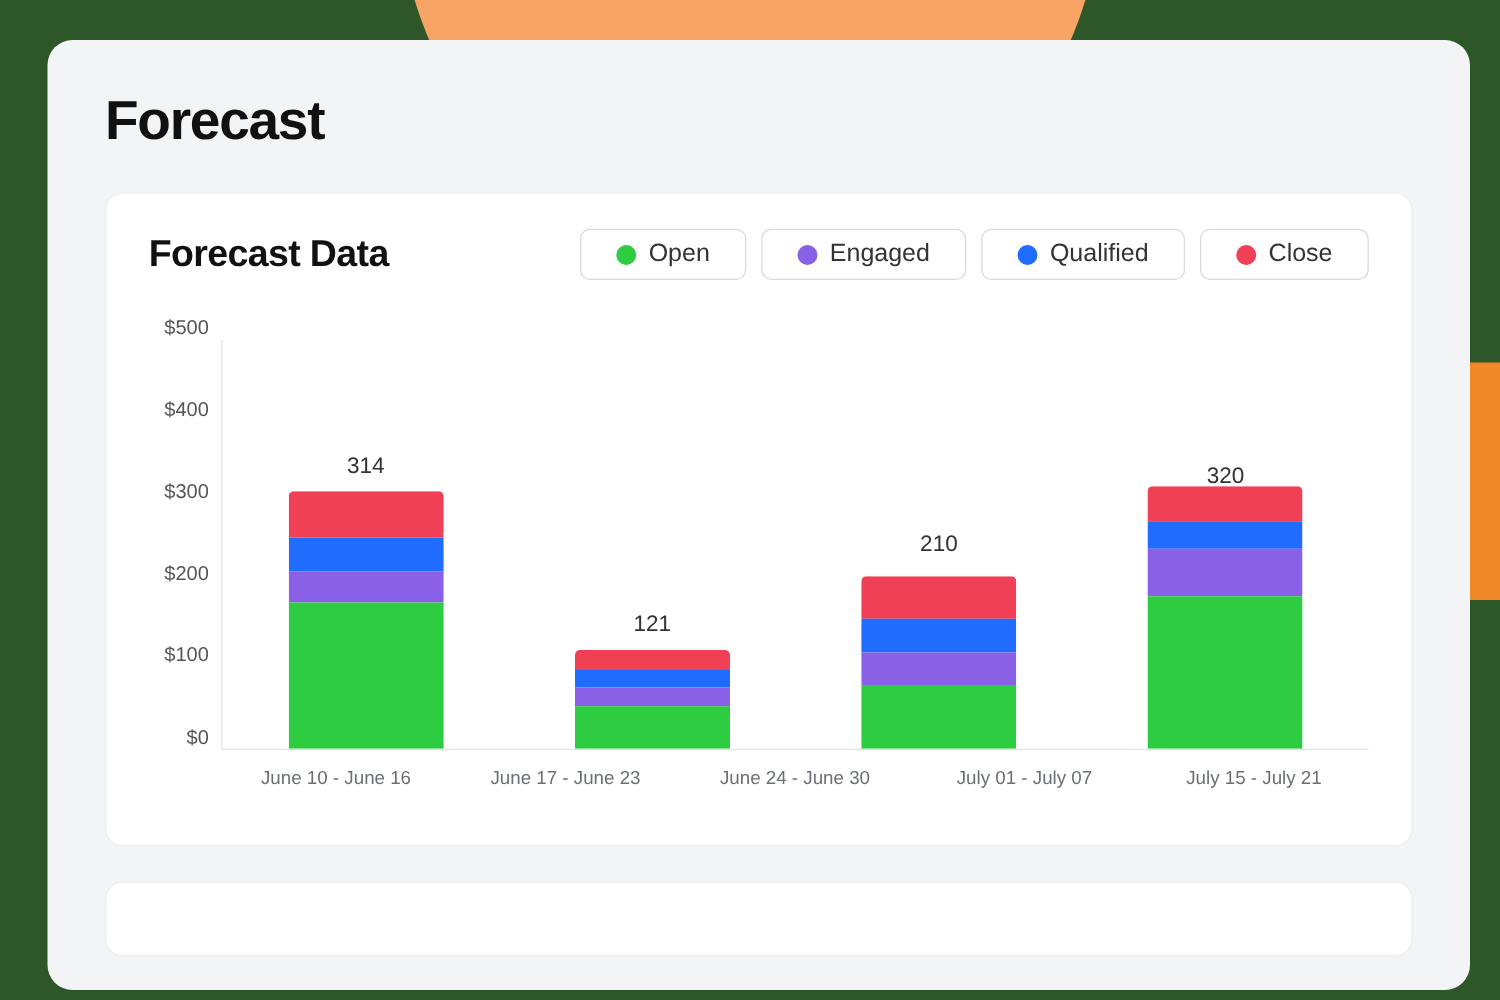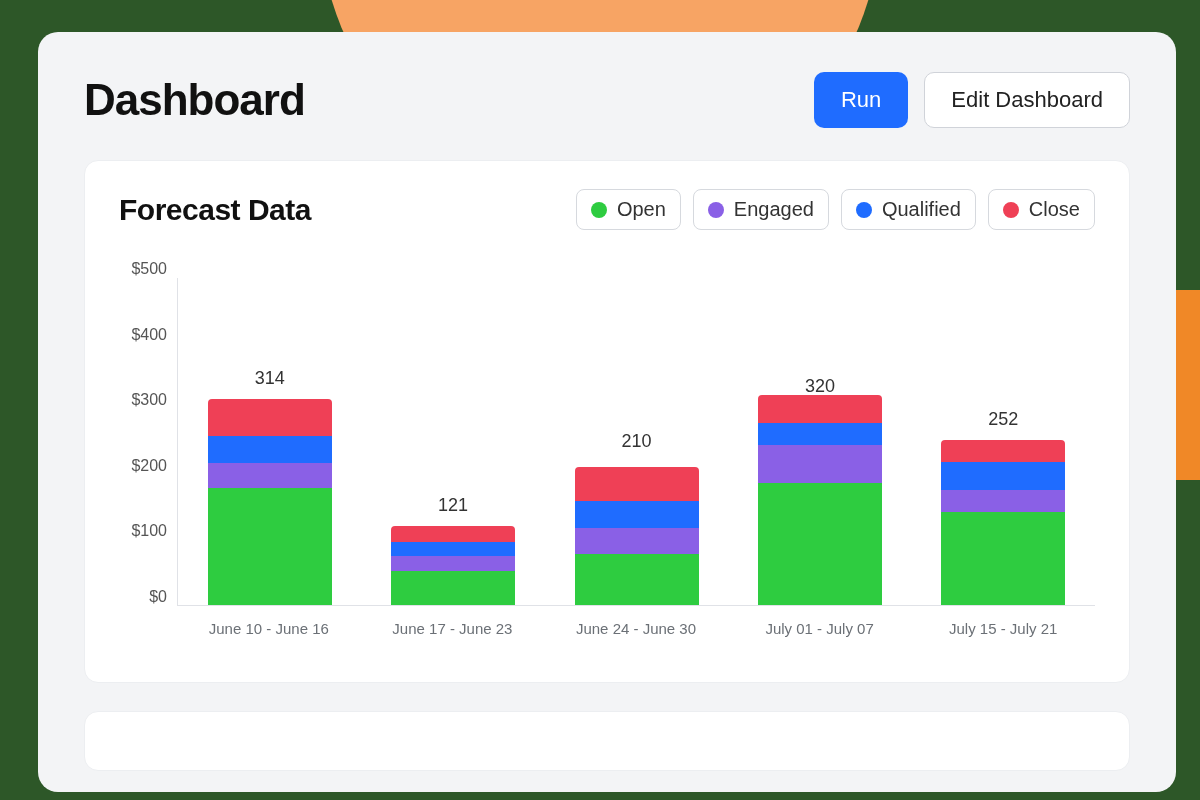--- a/index.html
+++ b/index.html
@@ -77,21 +77,21 @@
     font-size: 30px;
     font-weight: 700;
     color: #111;
     letter-spacing: -0.5px;
   }
   .legend { display: flex; gap: 12px; }
   .legend-item {
     display: flex;
     align-items: center;
     gap: 10px;
-    padding: 8px 14px;
+    padding: 8px 28px;
     border: 1px solid #d6d9de;
     border-radius: 8px;
     font-size: 20px;
     color: #333;
     background: #fff;
     cursor: pointer;
   }
   .legend-dot {
     width: 16px; height: 16px;
     border-radius: 50%;
@@ -168,25 +168,21 @@
 </head>
 <body>
 
 <div class="bg">
   <div class="bg-circle"></div>
   <div class="bg-rect"></div>
 
   <div class="main-card">
 
     <div class="header">
-      <h1 class="page-title">Dashboard</h1>
-      <div class="header-buttons">
-        <button class="btn btn-primary">Run</button>
-        <button class="btn btn-secondary">Edit Dashboard</button>
-      </div>
+      <h1 class="page-title">Forecast</h1>
     </div>
 
     <div class="chart-card">
       <div class="chart-header">
         <div class="chart-title">Forecast Data</div>
         <div class="legend" id="legend">
             <div class="legend-item">
               <span class="legend-dot" style="background: rgb(46, 204, 64);"></span>
               <span>Open</span>
             </div>
@@ -255,29 +251,20 @@
                   <div class="seg" style="height: 34.112px; background: rgb(239, 64, 86);"></div>
                 </div>
               </div>
               <div class="bar-slot">
                 <div class="bar-total" style="bottom: 208px;">320</div>
                 <div class="bar-stack">
                   <div class="seg" style="height: 122.016px; background: rgb(46, 204, 64);"></div>
                   <div class="seg" style="height: 38.048px; background: rgb(138, 96, 230);"></div>
                   <div class="seg" style="height: 22.304px; background: rgb(31, 108, 255);"></div>
                   <div class="seg" style="height: 27.552px; background: rgb(239, 64, 86);"></div>
-                </div>
-              </div>
-              <div class="bar-slot">
-                <div class="bar-total" style="bottom: 175.312px;">252</div>
-                <div class="bar-stack">
-                  <div class="seg" style="height: 93.152px; background: rgb(46, 204, 64);"></div>
-                  <div class="seg" style="height: 22.304px; background: rgb(138, 96, 230);"></div>
-                  <div class="seg" style="height: 27.552px; background: rgb(31, 108, 255);"></div>
-                  <div class="seg" style="height: 22.304px; background: rgb(239, 64, 86);"></div>
                 </div>
               </div>
             </div>
           <div class="x-labels" id="x-labels">
               <div class="x-label">June 10 - June 16</div>
               <div class="x-label">June 17 - June 23</div>
               <div class="x-label">June 24 - June 30</div>
               <div class="x-label">July 01 - July 07</div>
               <div class="x-label">July 15 - July 21</div>
             </div>

